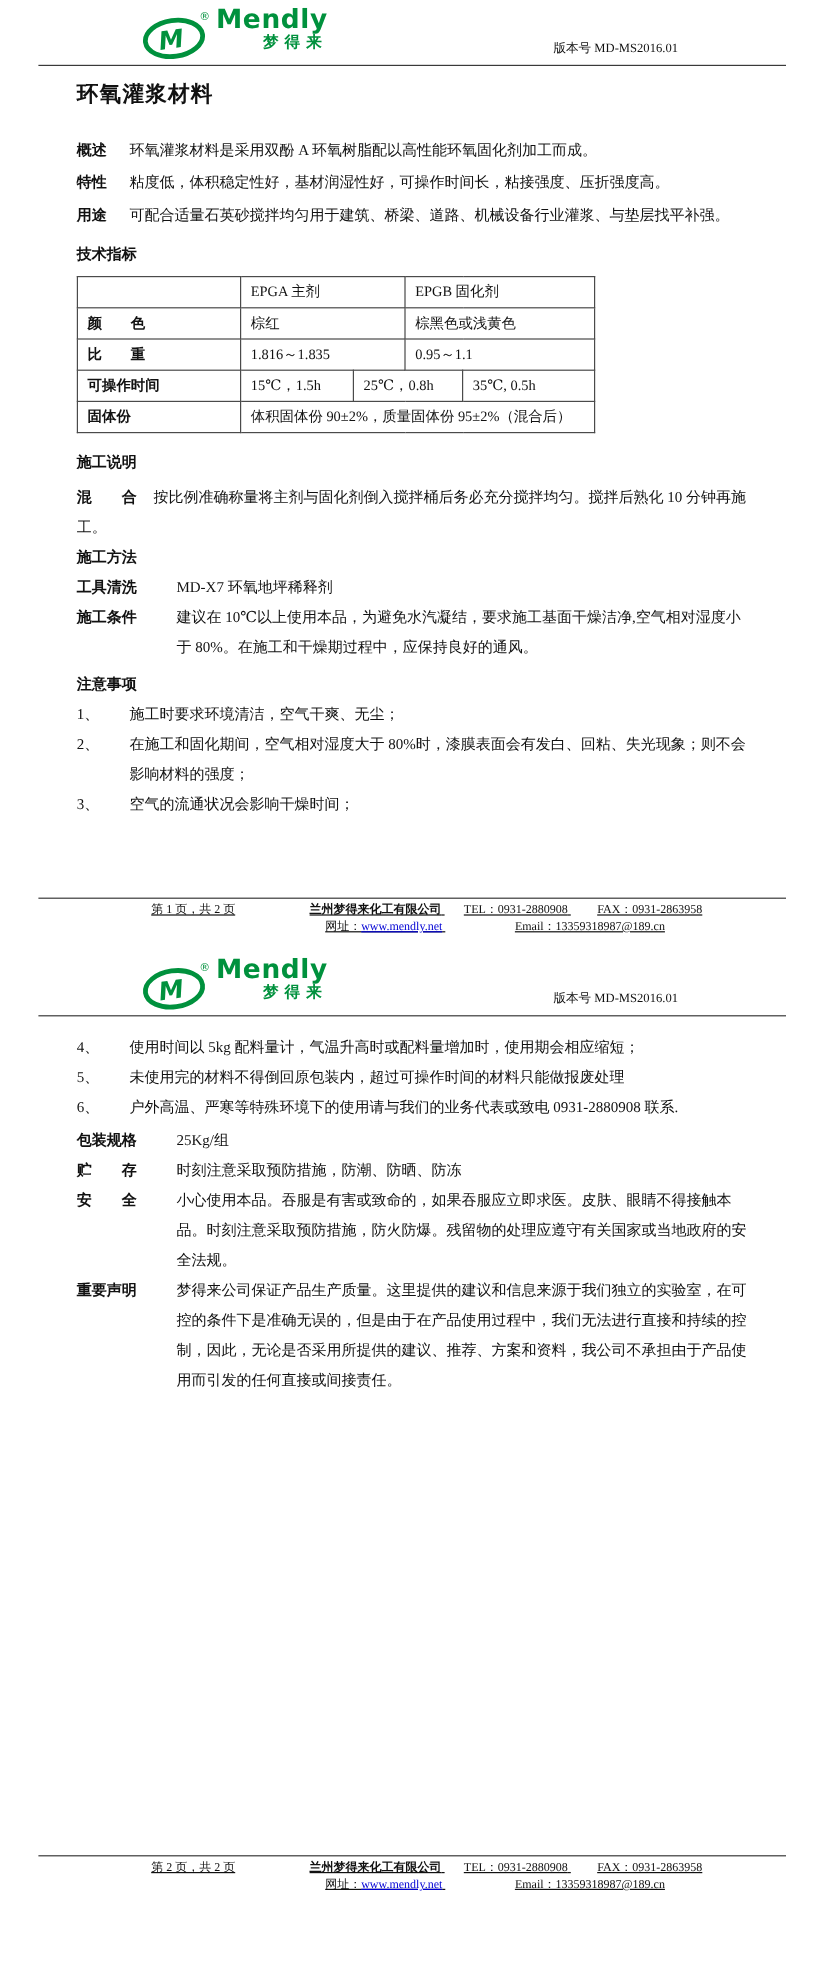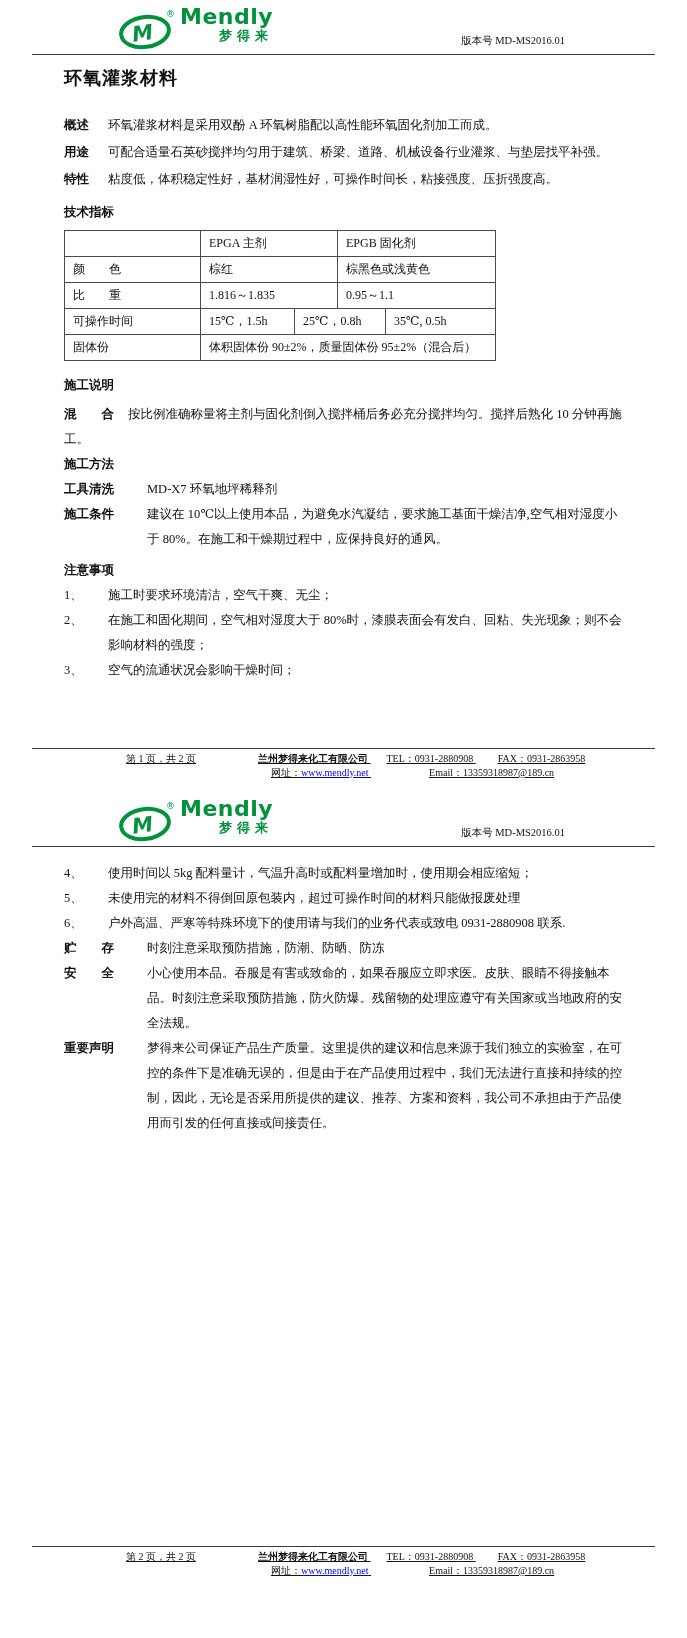--- a/index.html
+++ b/index.html
@@ -88,21 +88,21 @@
   }
   table.spec td {
     border: 1px solid #4a4a4a;
     height: 26px;
     font-size: 12px;
     padding: 0 8px;
     vertical-align: middle;
     overflow: hidden;
     white-space: nowrap;
   }
-  table.spec td.lblcell { font-weight: normal; white-space: pre; }
+  table.spec td.lblcell { font-weight: bold; white-space: pre; }
   table.spec td.center { text-align: center; }
 
   
   .note { display: flex; font-size: 12.5px; line-height: 25px; }
   .note .num { width: 44px; flex: 0 0 auto; white-space: pre; }
   .note .txt { flex: 1 1 auto; }
 
   
   .page-footer { margin-top: auto; text-decoration: underline; }
   .footer-body {
@@ -145,26 +145,26 @@
   <div class="rule"></div>
 
   <div class="content">
     <div class="doc-title">环氧灌浆材料</div>
 
     <div class="para mt-lg">
       <span class="lbl lbl-2">概述</span>
       <span class="txt">环氧灌浆材料是采用双酚 A 环氧树脂配以高性能环氧固化剂加工而成。</span>
     </div>
     <div class="para mt-sm">
+      <span class="lbl lbl-2">特性</span>
+      <span class="txt">粘度低，体积稳定性好，基材润湿性好，可操作时间长，粘接强度、压折强度高。</span>
+    </div>
+    <div class="para mt-sm">
       <span class="lbl lbl-2">用途</span>
       <span class="txt">可配合适量石英砂搅拌均匀用于建筑、桥梁、道路、机械设备行业灌浆、与垫层找平补强。</span>
-    </div>
-    <div class="para mt-sm">
-      <span class="lbl lbl-2">特性</span>
-      <span class="txt">粘度低，体积稳定性好，基材润湿性好，可操作时间长，粘接强度、压折强度高。</span>
     </div>
 
     <div class="heading" style="margin-top:8px">技术指标</div>
 
     <table class="spec">
       <colgroup>
         <col style="width:136px">
           <col style="width:94px">
           <col style="width:43px">
           <col style="width:48px">
@@ -280,20 +280,24 @@
     </div>
     <div class="note">
       <span class="num">5、</span>
       <span class="txt">未使用完的材料不得倒回原包装内，超过可操作时间的材料只能做报废处理</span>
     </div>
     <div class="note">
       <span class="num">6、</span>
       <span class="txt">户外高温、严寒等特殊环境下的使用请与我们的业务代表或致电 0931-2880908 联系.</span>
     </div>
 
+    <div class="para" style="margin-top:2px">
+      <span class="lbl lbl-4">包装规格</span>
+      <span class="txt">25Kg/组</span>
+    </div>
     <div class="para">
       <span class="lbl lbl-4">贮　　存</span>
       <span class="txt">时刻注意采取预防措施，防潮、防晒、防冻</span>
     </div>
     <div class="para">
       <span class="lbl lbl-4">安　　全</span>
       <span class="txt">小心使用本品。吞服是有害或致命的，如果吞服应立即求医。皮肤、眼睛不得接触本品。时刻注意采取预防措施，防火防爆。残留物的处理应遵守有关国家或当地政府的安全法规。</span>
     </div>
     <div class="para">
       <span class="lbl lbl-4">重要声明</span>

